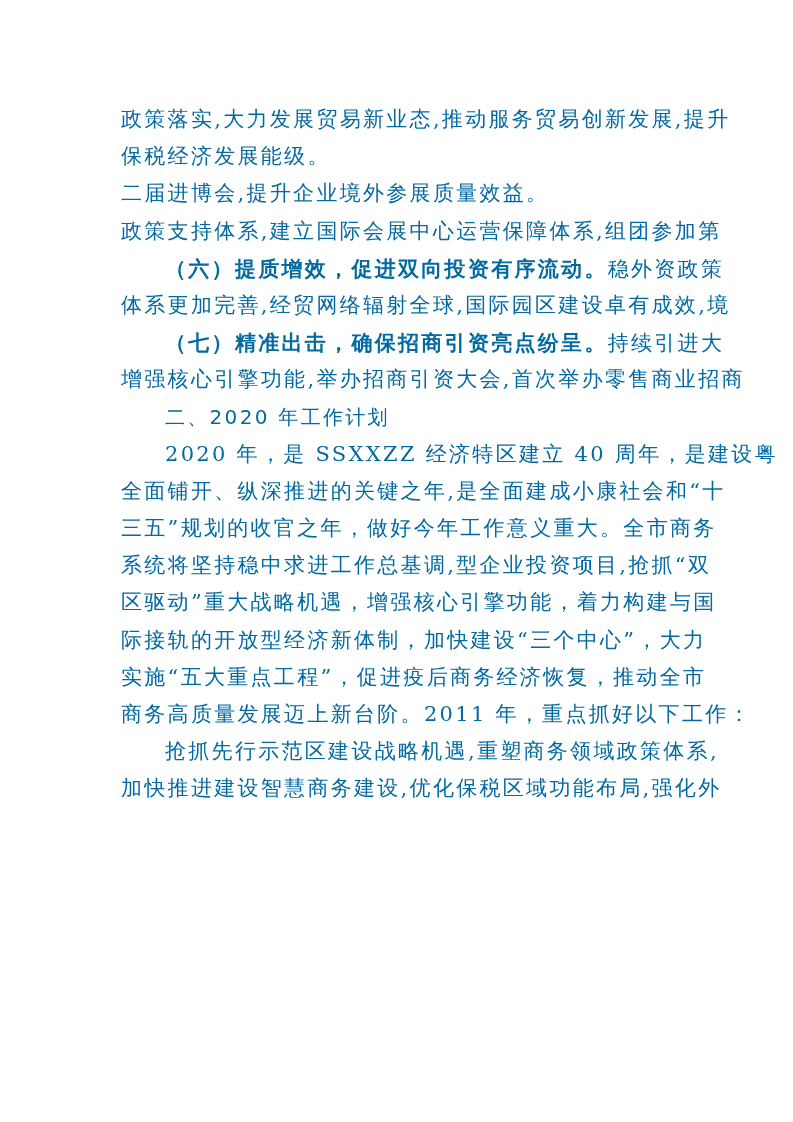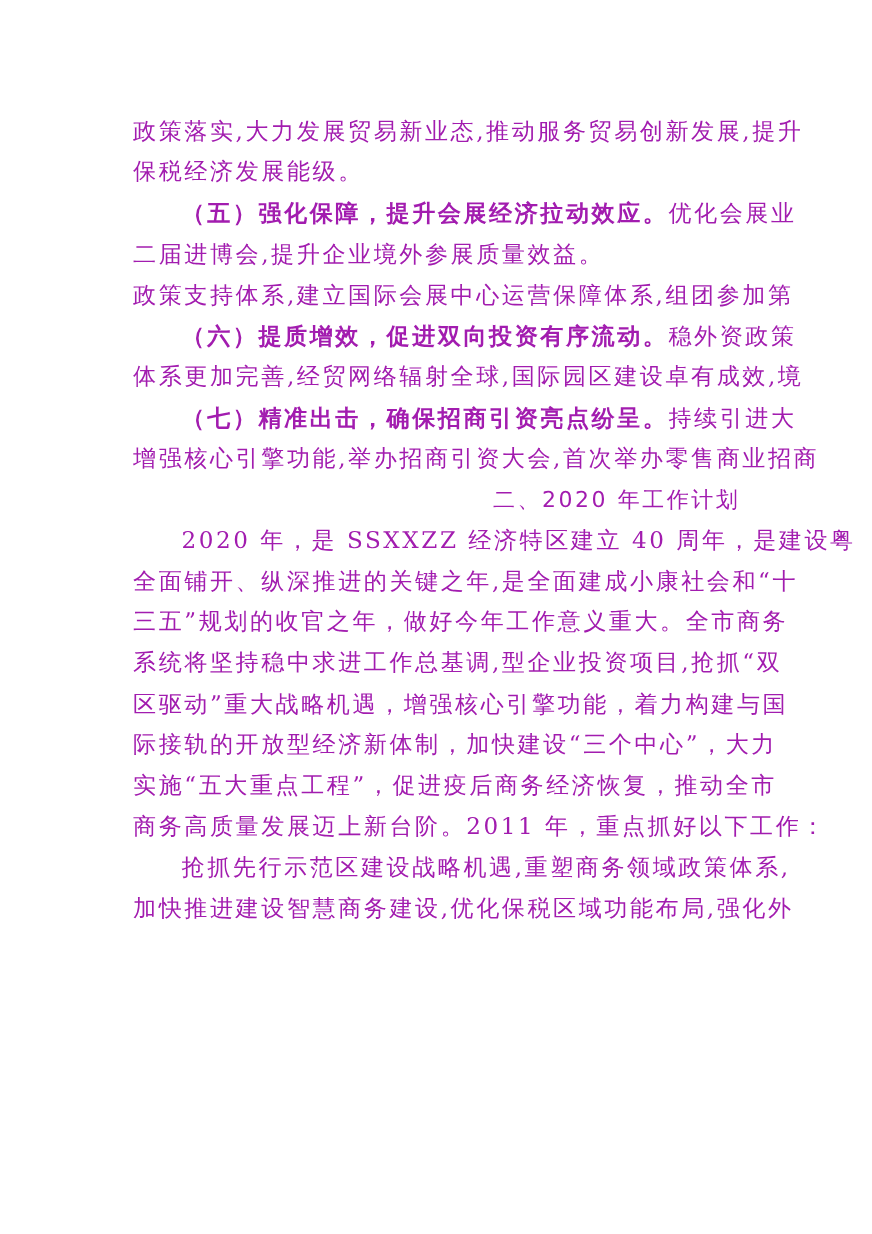--- a/index.html
+++ b/index.html
@@ -4,36 +4,35 @@
 <style>
   html, body { margin: 0; padding: 0; background: #ffffff; }
   body { width: 793px; height: 1122px; position: relative; overflow: hidden; }
   .page {
     position: absolute;
     left: 121px;
     top: 101px;
     width: 552px;
     font-family: "DejaVu Serif", "Liberation Serif", serif;
     font-size: 21px;
-    color: #a21caf;
+    color: #0369a1;
     line-height: 37.2px;
   }
   .line { white-space: nowrap; height: 37.2px; letter-spacing: 2.3px; }
   .indent { padding-left: 44px; }
   .bold { font-weight: bold; }
-  .heading { font-family: "DejaVu Sans", "Liberation Sans", sans-serif; font-size: 20px; text-align: right; }
+  .heading { font-family: "DejaVu Sans", "Liberation Sans", sans-serif; font-size: 20px; }
   .just { text-align-last: justify; text-align: justify; }
 </style>
 </head>
 <body>
 
 <div class="page">
   <div class="line just">政策落实,大力发展贸易新业态,推动服务贸易创新发展,提升</div>
   <div class="line">保税经济发展能级。</div>
-  <div class="line indent just"><span class="bold">（五）强化保障，提升会展经济拉动效应。</span><span>优化会展业</span></div>
   <div class="line">二届进博会,提升企业境外参展质量效益。</div>
   <div class="line just">政策支持体系,建立国际会展中心运营保障体系,组团参加第</div>
   <div class="line indent just"><span class="bold">（六）提质增效，促进双向投资有序流动。</span><span>稳外资政策</span></div>
   <div class="line just">体系更加完善,经贸网络辐射全球,国际园区建设卓有成效,境</div>
   <div class="line indent just"><span class="bold">（七）精准出击，确保招商引资亮点纷呈。</span><span>持续引进大</span></div>
   <div class="line just">增强核心引擎功能,举办招商引资大会,首次举办零售商业招商</div>
   <div class="line indent heading">二、2020 年工作计划</div>
   <div class="line indent just">2020 年，是 SSXXZZ 经济特区建立 40 周年，是建设粤</div>
   <div class="line just">全面铺开、纵深推进的关键之年,是全面建成小康社会和“十</div>
   <div class="line just">三五”规划的收官之年，做好今年工作意义重大。全市商务</div>

